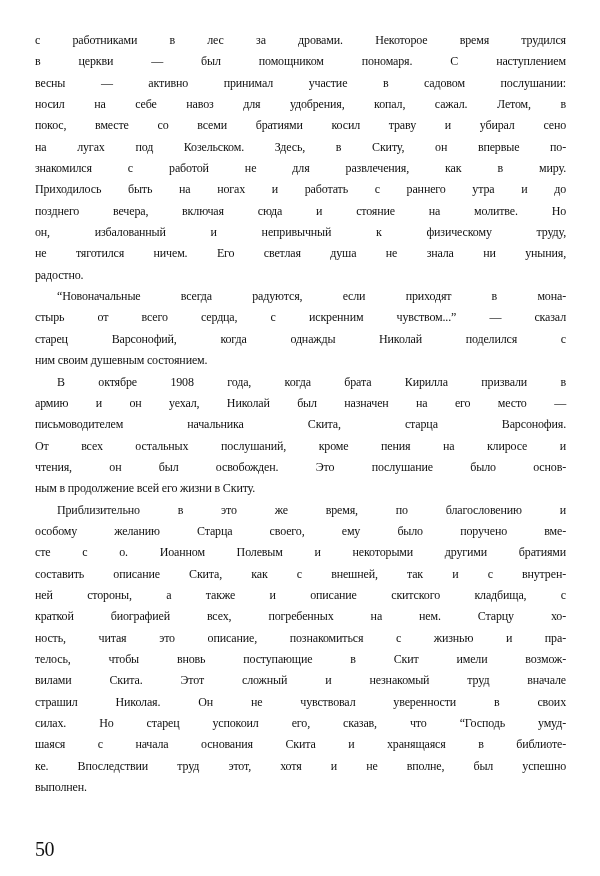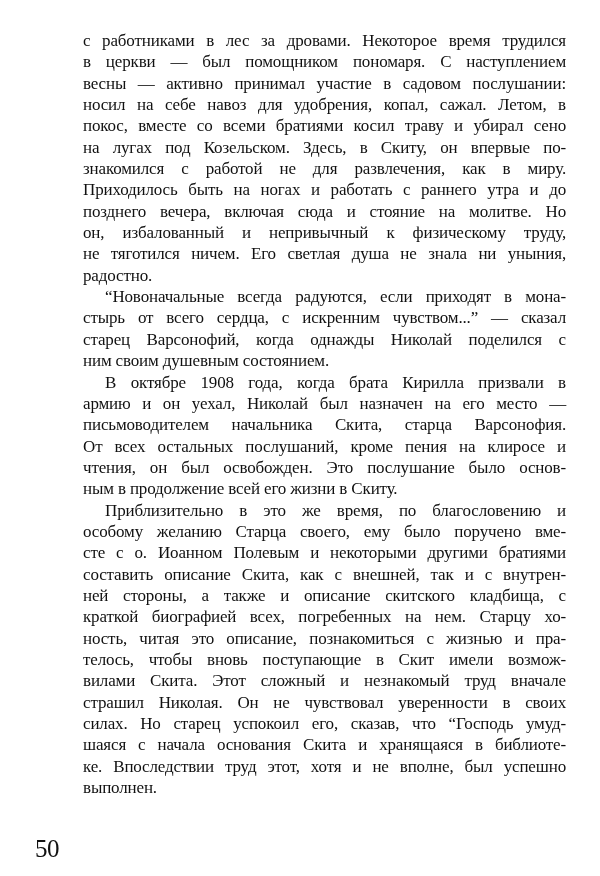--- a/index.html
+++ b/index.html
@@ -7,30 +7,29 @@
     .page {
       position: absolute; left: 0; top: 0; width: 600px; height: 876px;
       background: #ffffff; color: #111111;
       font-family: "Liberation Serif", "DejaVu Serif", serif;
     }
     .text-block {
       position: absolute; left: 35px; top: 30px; width: 531px;
     }
     .line {
       display: block; height: 21.35px; line-height: 21.35px;
-      font-size: 17px; white-space: nowrap;
+      font-size: 12px; white-space: nowrap;
       text-align: justify; text-align-last: justify;
       letter-spacing: -0.15px;
-      margin-left: 48px;
     }
     .line.last { text-align-last: left; }
     .line.indent { padding-left: 22px; }
     .page-number {
       position: absolute; left: 35px; top: 838px;
-      font-size: 25px; line-height: 22px; font-weight: normal;
+      font-size: 20px; line-height: 22px; font-weight: normal;
       letter-spacing: -0.5px;
     }
   </style>
 </head>
 <body>
 
 <div class="page">
   <div class="text-block">
 
     <div>

